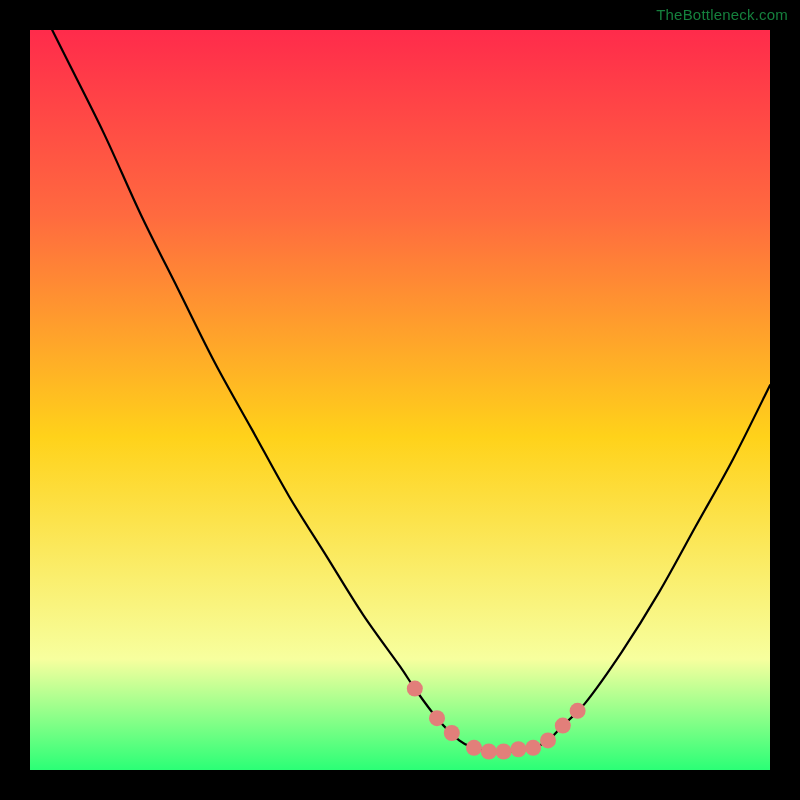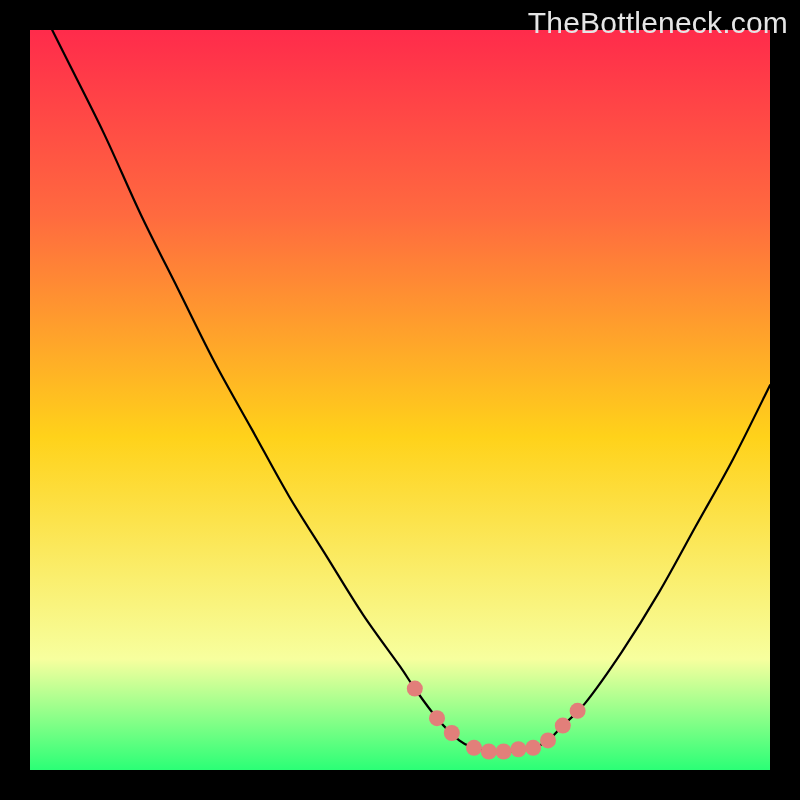--- a/index.html
+++ b/index.html
@@ -25,22 +25,22 @@
     box-sizing: border-box;
   }
   .grad {
     position: absolute;
     inset: 0;
   }
   .watermark {
     position: absolute;
     top: 6px;
     right: 12px;
-    color: #e5e5e5;
-    font-size: 30px;
+    color: #15803d;
+    font-size: 15px;
     font-family: Arial, sans-serif;
     letter-spacing: 0.2px;
   }
   svg.curve {
     position: absolute;
     inset: 0;
     width: 100%;
     height: 100%;
   }
 </style>

